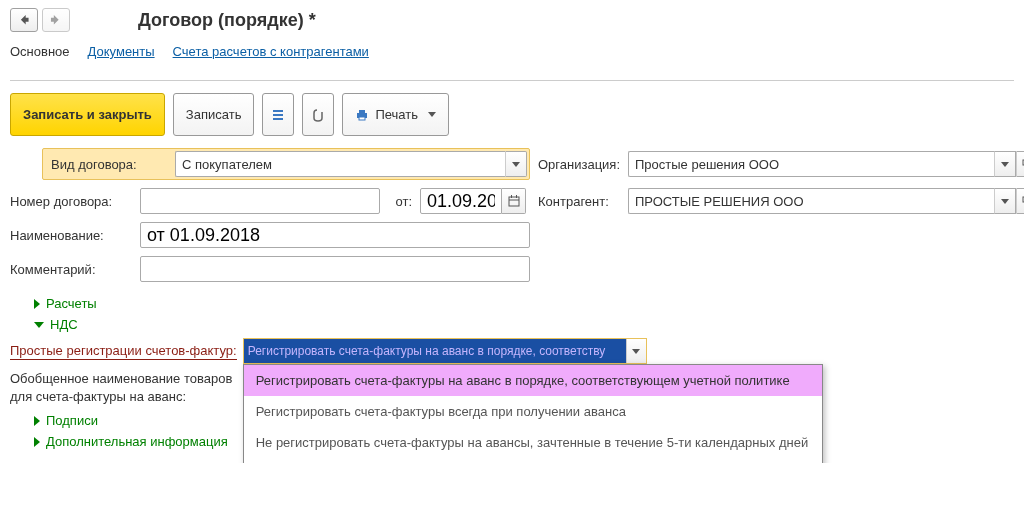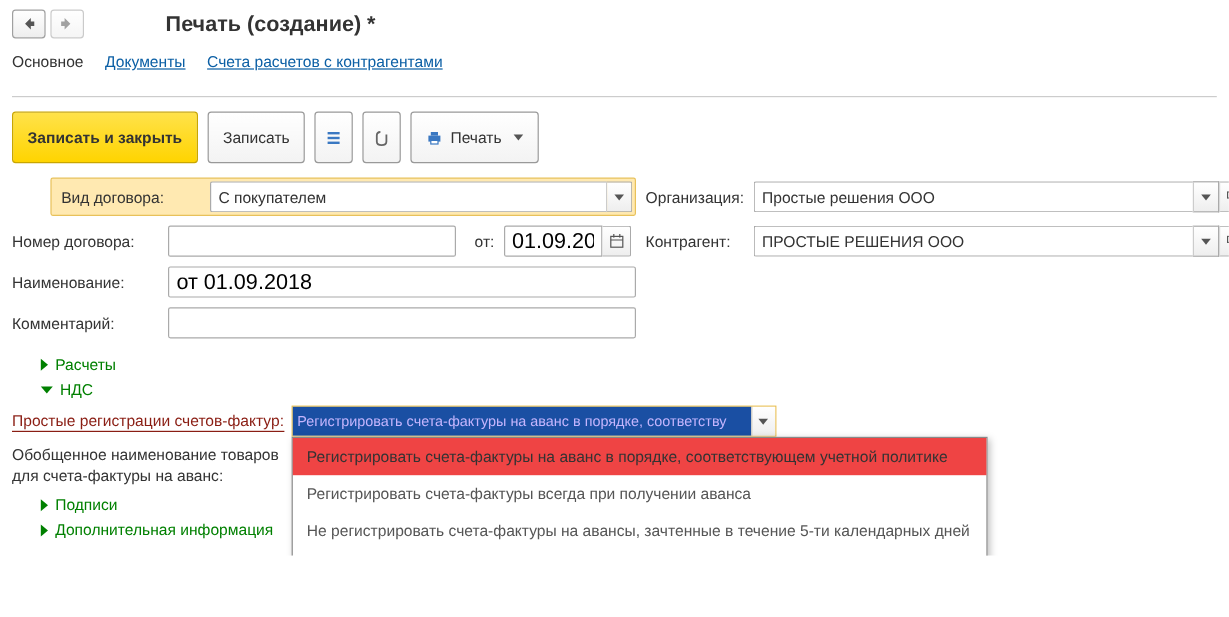--- a/index.html
+++ b/index.html
@@ -62,38 +62,38 @@
   .sf-select { display:flex; width:404px; border:1px solid #e8c15a; background:#fff6d9; }
   .sf-sel-main { flex:1; height:24px; background:#1a4fa3; color:#c4b5fd; font-size:12px; padding:0 4px; display:flex; align-items:center; overflow:hidden; white-space:nowrap; }
   .sf-sel-btn { width:20px; background:linear-gradient(#fff,#eee); border-left:1px solid #ccc; display:flex;align-items:center;justify-content:center;cursor:pointer; }
   .dropdown-panel {
     position:absolute; top:26px; left:0px;
     width:580px; border:1px solid #888; background:#fff;
     box-shadow: 2px 2px 6px rgba(0,0,0,0.25);
     z-index:10;
   }
   .dd-item { padding:8px 12px; color:#555; font-size:13px; cursor:pointer; }
-  .dd-item.selected { background:#ef4444; color:#333; }
+  .dd-item.selected { background:#f0abfc; color:#333; }
   .two-line-label { width:256px; font-size:13px; color:#333; line-height:1.35; }
 </style>
 </head>
 <body>
 
 <div class="nav-buttons">
   <div class="nav-btn">
     <svg viewBox="0 0 10 10">
         <path d="M7 0 L2 5 L7 10 L7 7 L10 7 L10 3 L7 3 Z" transform="scale(0.8) translate(1 1)"></path>
       </svg>
   </div>
   <div class="nav-btn" style="opacity:0.55;">
     <svg viewBox="0 0 10 10">
         <path d="M3 0 L8 5 L3 10 L3 7 L0 7 L0 3 L3 3 Z" transform="scale(0.8) translate(1 1)"></path>
       </svg>
   </div>
-  <div class="title">Печать (создание) *</div>
+  <div class="title">Договор (порядке) *</div>
 </div>
 
 <div class="tabs">
   <div class="tab">Основное</div>
   <div class="tab link">Документы</div>
   <div class="tab link">Счета расчетов с контрагентами</div>
 </div>
 
 <div class="toolbar">
   <div class="btn yellow">

